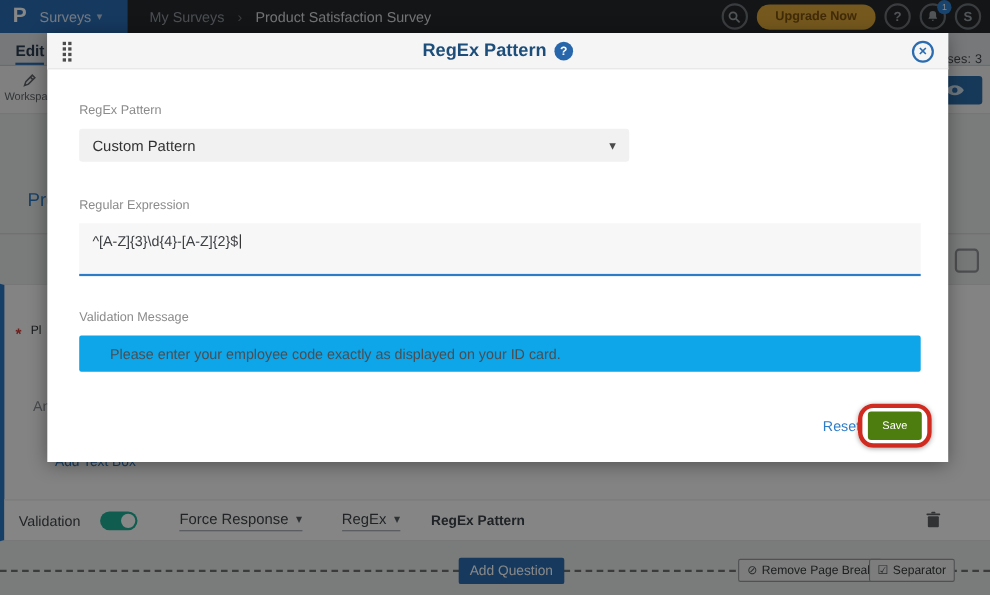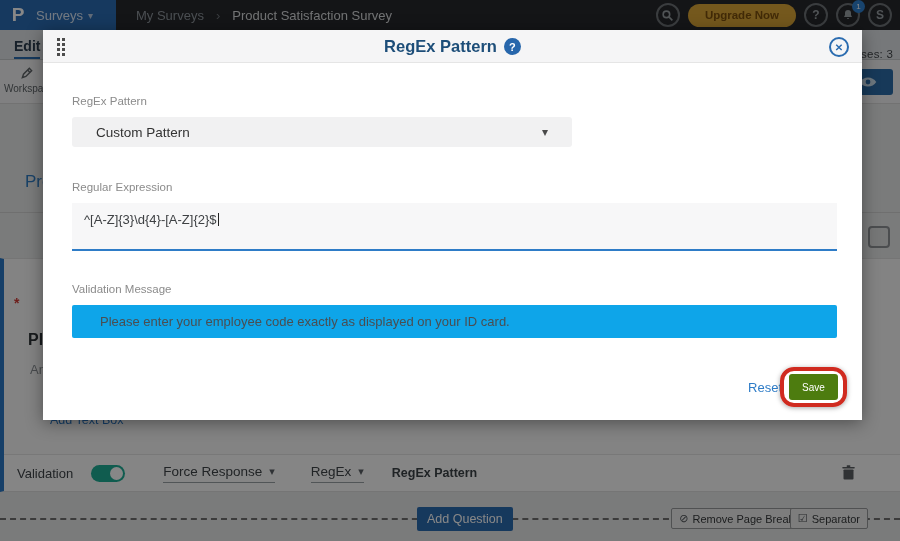--- a/index.html
+++ b/index.html
@@ -33,21 +33,21 @@
   .ws-btn { position:absolute; left:4px; top:6px; width:46px; text-align:center; color:#5f6468; font-size:10px; cursor:pointer; }
   .ws-btn svg { display:block; margin:0 auto 3px; }
   .preview-btn { position:absolute; right:7px; top:9px; width:50px; height:26px; background:#2d6da8; border-radius:3px; display:flex; align-items:center; justify-content:center; cursor:pointer; }
 
   
   .canvas { position:absolute; top:104px; left:0; width:900px; height:437px; background:#e7e8e9; }
   .survey-title { position:absolute; left:25px; top:68px; font-size:17px; color:#2e7cc3; white-space:nowrap; cursor:pointer; }
   .hline { position:absolute; left:0; top:108px; width:900px; height:1px; background:#d2d2d2; }
   .qcard { position:absolute; left:0; top:154px; width:900px; height:234px; background:#f8f8f8; border-top:1px solid #dddddd; border-bottom:1px solid #dddddd; border-left:4px solid #2b78c5; }
   .req { position:absolute; left:10px; top:36px; color:#cf3b36; font-weight:bold; font-size:14px; }
-  .qtext { position:absolute; left:24px; top:36px; color:#2f3337; font-weight:bold; font-size:16px; white-space:nowrap;margin-top:36px; }
+  .qtext { position:absolute; left:24px; top:36px; color:#2f3337; font-weight:normal; font-size:11px; white-space:nowrap; }
   .ansfrag { position:absolute; left:26px; top:103px; color:#8a8f94; font-size:13px; white-space:nowrap; }
   .addtb { position:absolute; left:46px; top:154px; color:#2b78c5; font-size:12.5px; white-space:nowrap; cursor:pointer; }
   .valrow { position:absolute; left:0; bottom:0; width:100%; height:37px; background:#fcfcfc; border-top:1px solid #e3e3e3; display:flex; align-items:center; padding-left:13px; }
   .val-label { font-size:13px; color:#3f4448; }
   .toggle { margin-left:18px; position:relative; width:34px; height:17px; border-radius:9px; background:#1fae96; cursor:pointer; }
   .toggle .knob { position:absolute; right:2px; top:2px; width:13px; height:13px; border-radius:50%; background:#fff; }
   .dd { margin-left:38px; font-size:13.5px; color:#3f4448; display:flex; align-items:center; gap:7px; padding-bottom:3px; border-bottom:1px solid #9aa0a5; cursor:pointer; }
   .dd .dd-caret { font-size:11px; color:#5a5f64; }
   .dd2 { margin-left:36px; }
   .regex-link { margin-left:28px; font-size:12.5px; font-weight:bold; color:#3c4247; cursor:pointer; }
@@ -71,21 +71,21 @@
   .m-head { position:absolute; top:0; left:0; right:0; height:33px; background:#f5f5f6; border-bottom:1px solid #e5e5e5; }
   .drag { position:absolute; left:14px; top:8px; display:grid; grid-template-columns:repeat(2,3px); grid-auto-rows:3px; gap:2px; cursor:move; }
   .drag i { display:block; background:#4c4c4c; }
   .m-titlewrap { position:absolute; top:0; left:0; right:0; height:33px; display:flex; align-items:center; justify-content:center; gap:7px; }
   .m-title { font-size:16.5px; font-weight:bold; color:#1d4e79; }
   .m-help { width:17px; height:17px; border-radius:50%; background:#2766ab; color:#fff; font-size:11px; font-weight:bold; display:flex; align-items:center; justify-content:center; cursor:pointer; }
   .m-close { position:absolute; right:13px; top:7px; width:20px; height:20px; border:2px solid #2b6cb0; border-radius:50%; color:#2b6cb0; font-size:10px; font-weight:bold; display:flex; align-items:center; justify-content:center; cursor:pointer; }
 
   .m-label { position:absolute; left:29px; font-size:11.5px; color:#8b8b8b; }
   .lbl1 { top:65px; } .lbl2 { top:151px; } .lbl3 { top:253px; }
-  .select { position:absolute; left:29px; top:87px; width:500px; height:30px; background:#f1f1f2; border-radius:3px; display:flex; align-items:center; padding:0 24px; font-size:13.5px; color:#333; cursor:pointer; }
+  .select { position:absolute; left:29px; top:87px; width:500px; height:30px; background:#f1f1f2; border-radius:3px; display:flex; align-items:center; padding:0 12px; font-size:13.5px; color:#333; cursor:pointer; }
   .sel-caret { margin-left:auto; color:#4a4a4a; font-size:12px; }
   .textarea { position:absolute; left:29px; top:173px; width:765px; height:48px; background:#f7f7f8; border-bottom:2px solid #2e7cc7; padding:9px 12px; font-size:13px; color:#3e4144; cursor:text; }
   .cursor { display:inline-block; width:1px; height:13px; background:#222; vertical-align:-2px; margin-left:1px; }
   .input { position:absolute; left:29px; top:275px; width:765px; height:33px; background:#0ea5e9; display:flex; align-items:center; padding:0 28px; font-size:13px; color:#4a4e52; border-radius:2px; cursor:text; }
   .reset { position:absolute; right:80px; top:350px; color:#2e7cc7; font-size:13px; cursor:pointer; }
   .annot { position:absolute; right:15px; top:337px; width:67px; height:40px; border:4px solid #d02b20; border-radius:14px; display:flex; align-items:center; justify-content:center; box-shadow:0 1px 5px rgba(0,0,0,0.35), inset 0 0 0 2px rgba(255,255,255,0.9); }
   .save { width:49px; height:26px; background:#4d7c0f; color:#fff; font-size:10px; border:none; border-radius:3px; display:flex; align-items:center; justify-content:center; cursor:pointer; }
 </style>
 </head>
 <body>

